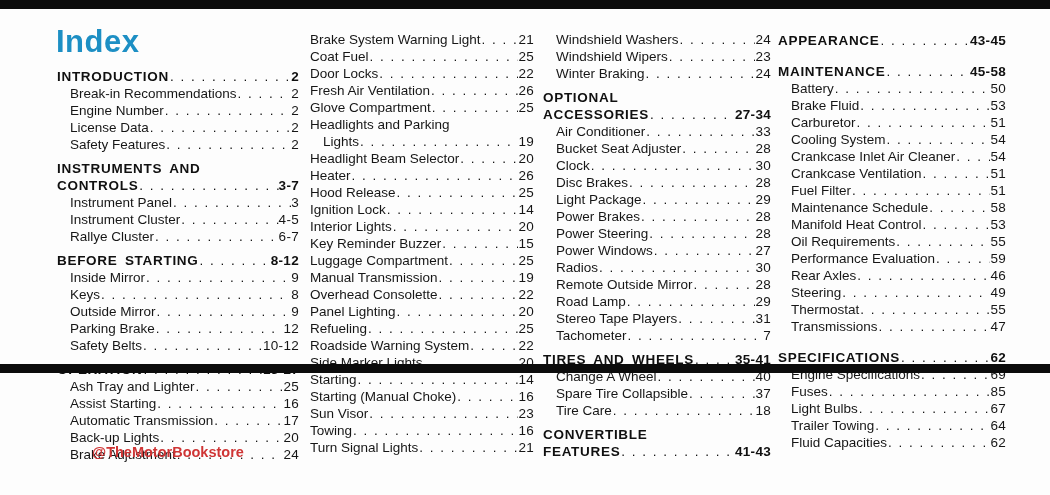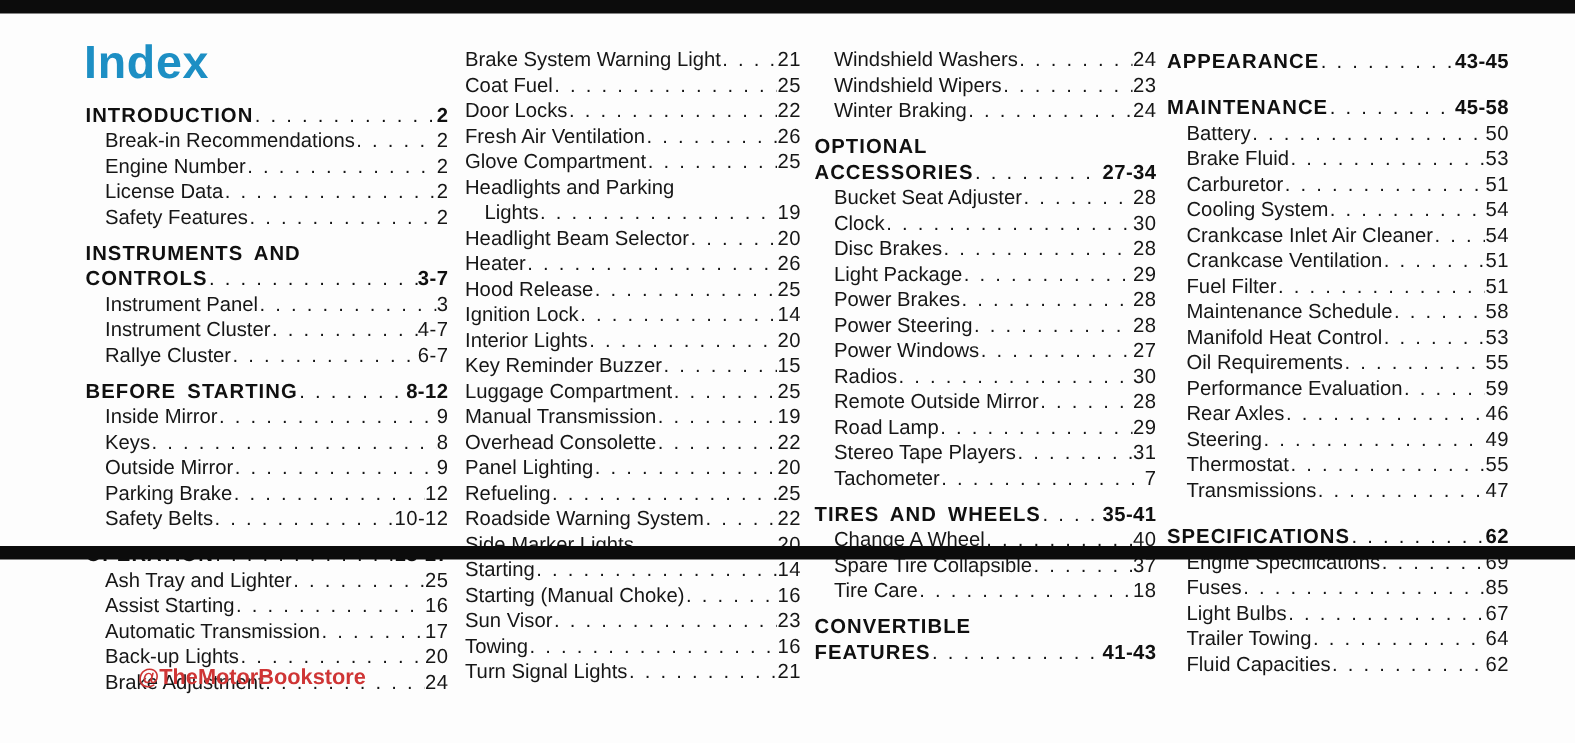--- a/index.html
+++ b/index.html
@@ -101,21 +101,21 @@
         <span class="page-num">3-7</span>
       </div>
       <div class="row indent">
         <span class="label">Instrument Panel</span>
         <span class="leader"></span>
         <span class="page-num">3</span>
       </div>
       <div class="row indent">
         <span class="label">Instrument Cluster</span>
         <span class="leader"></span>
-        <span class="page-num">4-7</span>
+        <span class="page-num">4-5</span>
       </div>
       <div class="row indent">
         <span class="label">Rallye Cluster</span>
         <span class="leader"></span>
         <span class="page-num">6-7</span>
       </div>
       <div class="row bold gap-small">
         <span class="label">BEFORE STARTING</span>
         <span class="leader"></span>
         <span class="page-num">8-12</span>
@@ -317,20 +317,25 @@
         <span class="leader"></span>
         <span class="page-num">24</span>
       </div>
       <div class="row bold gap-small">
         <span class="label">OPTIONAL</span>
       </div>
       <div class="row bold">
         <span class="label">ACCESSORIES</span>
         <span class="leader"></span>
         <span class="page-num">27-34</span>
+      </div>
+      <div class="row indent">
+        <span class="label">Air Conditioner</span>
+        <span class="leader"></span>
+        <span class="page-num">33</span>
       </div>
       <div class="row indent">
         <span class="label">Bucket Seat Adjuster</span>
         <span class="leader"></span>
         <span class="page-num">28</span>
       </div>
       <div class="row indent">
         <span class="label">Clock</span>
         <span class="leader"></span>
         <span class="page-num">30</span>

